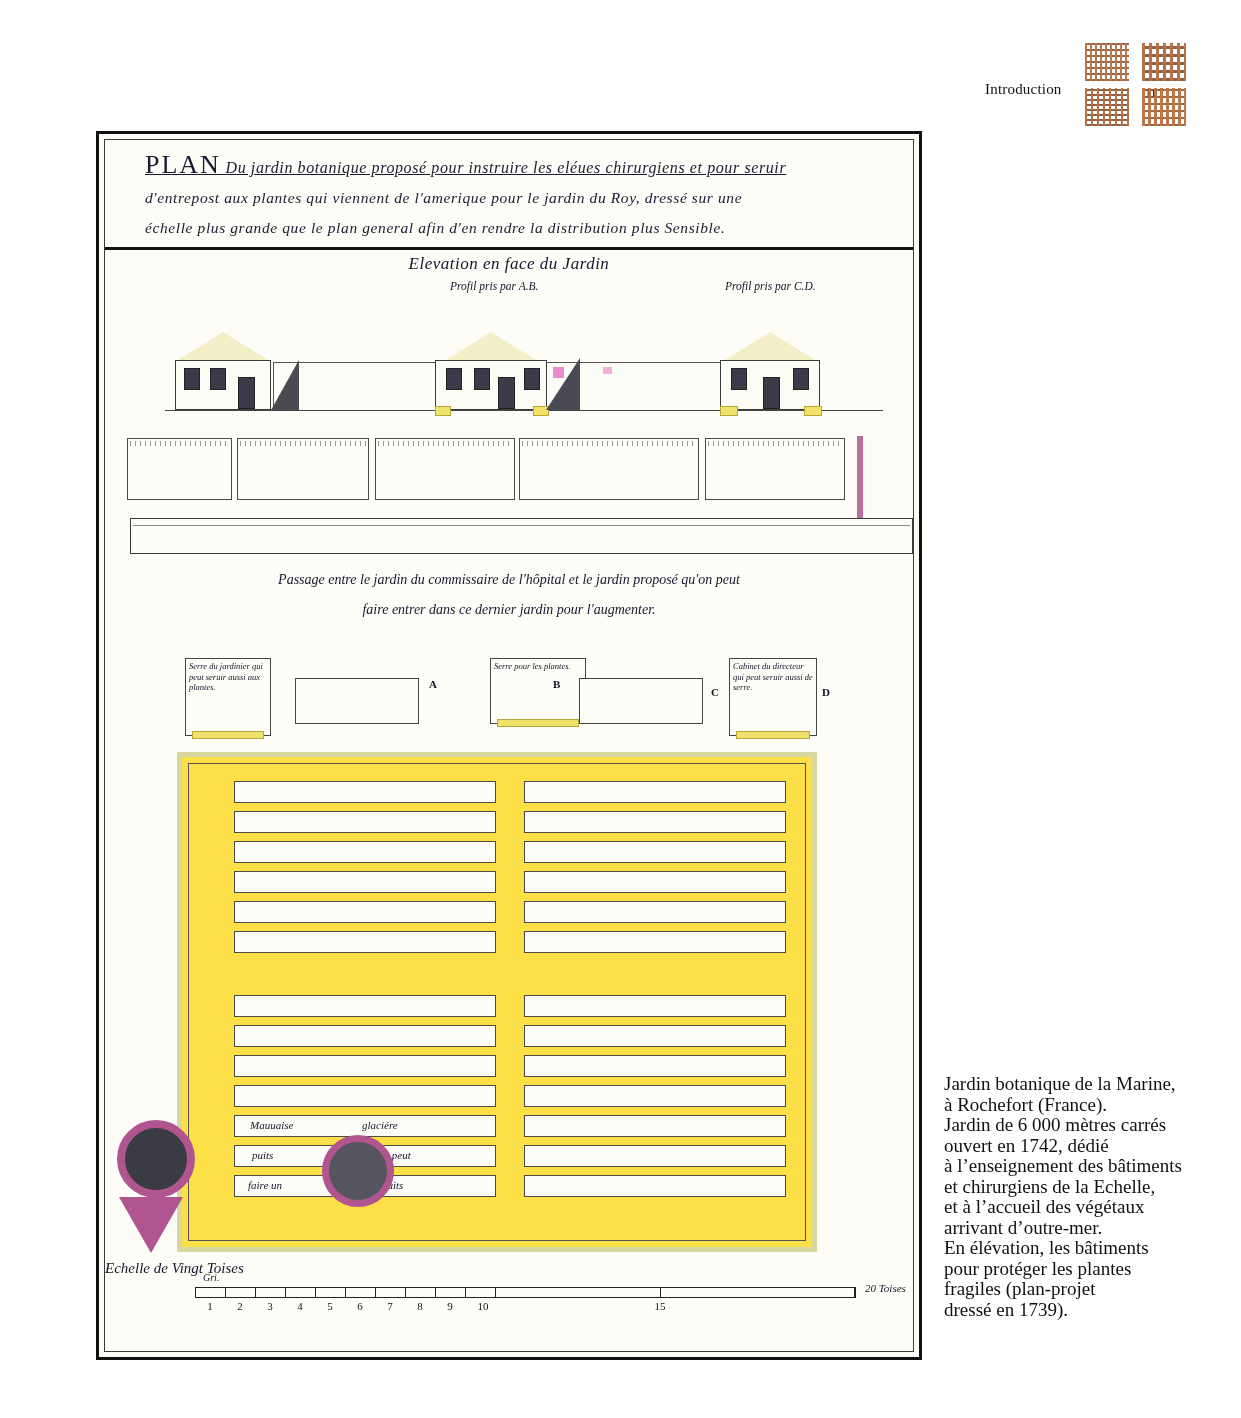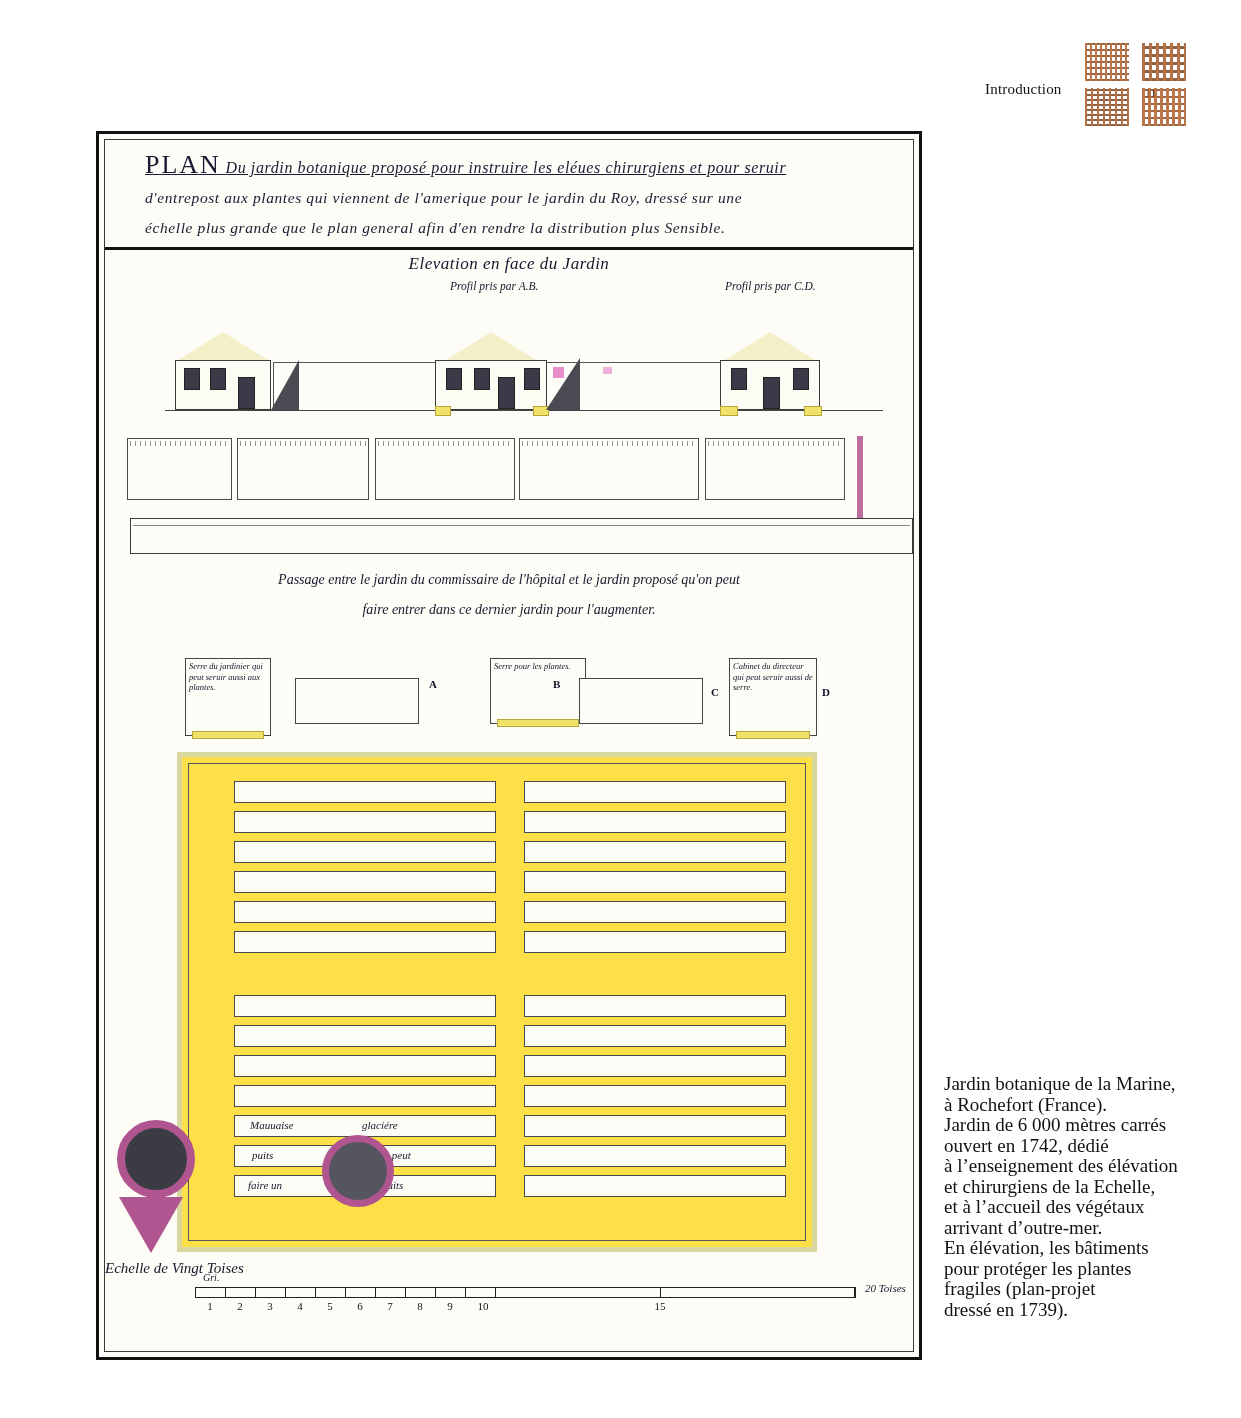--- a/index.html
+++ b/index.html
@@ -628,21 +628,21 @@
     </div>
 
   </div>
 </div>
 
 <div class="caption">
   <div>Jardin botanique de la Marine,</div>
   <div>à Rochefort (France).</div>
   <div>Jardin de 6 000 mètres carrés</div>
   <div>ouvert en 1742, dédié</div>
-  <div>à l’enseignement des élévation</div>
+  <div>à l’enseignement des bâtiments</div>
   <div>et chirurgiens de la Echelle,</div>
   <div>et à l’accueil des végétaux</div>
   <div>arrivant d’outre-mer.</div>
   <div>En élévation, les bâtiments</div>
   <div>pour protéger les plantes</div>
   <div>fragiles (plan-projet</div>
   <div>dressé en 1739).</div>
 </div>
 
 </body></html>

